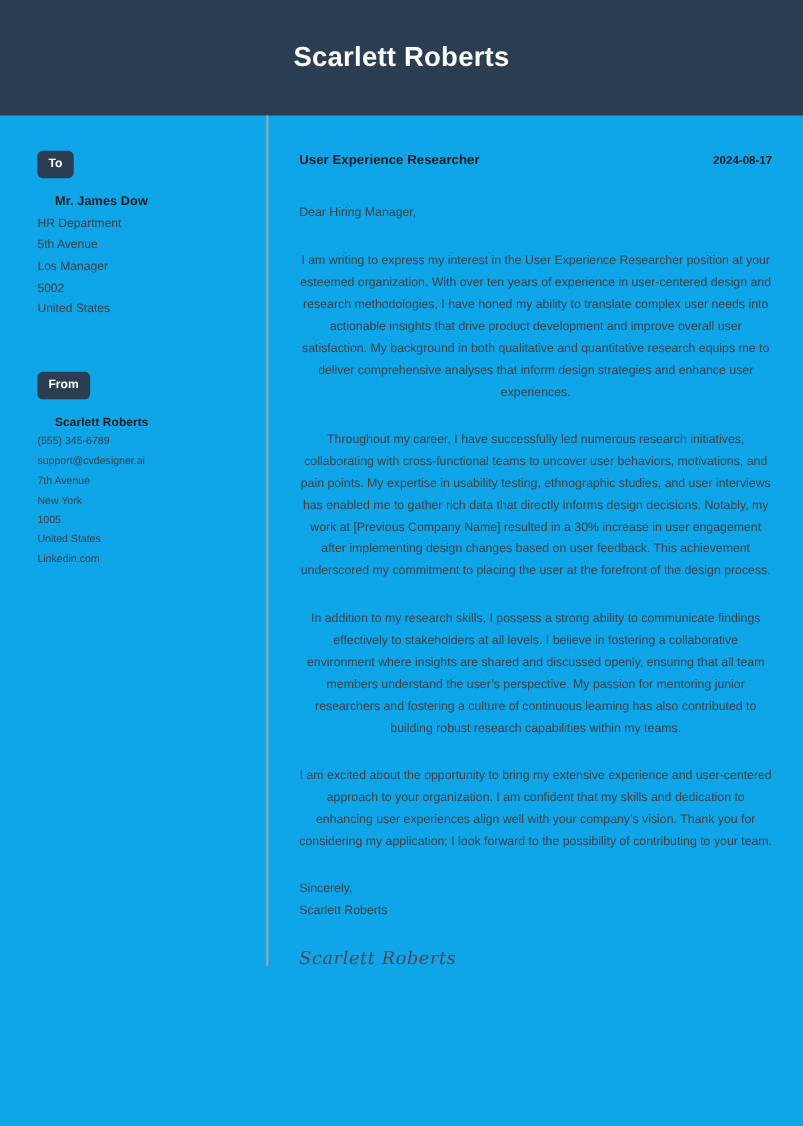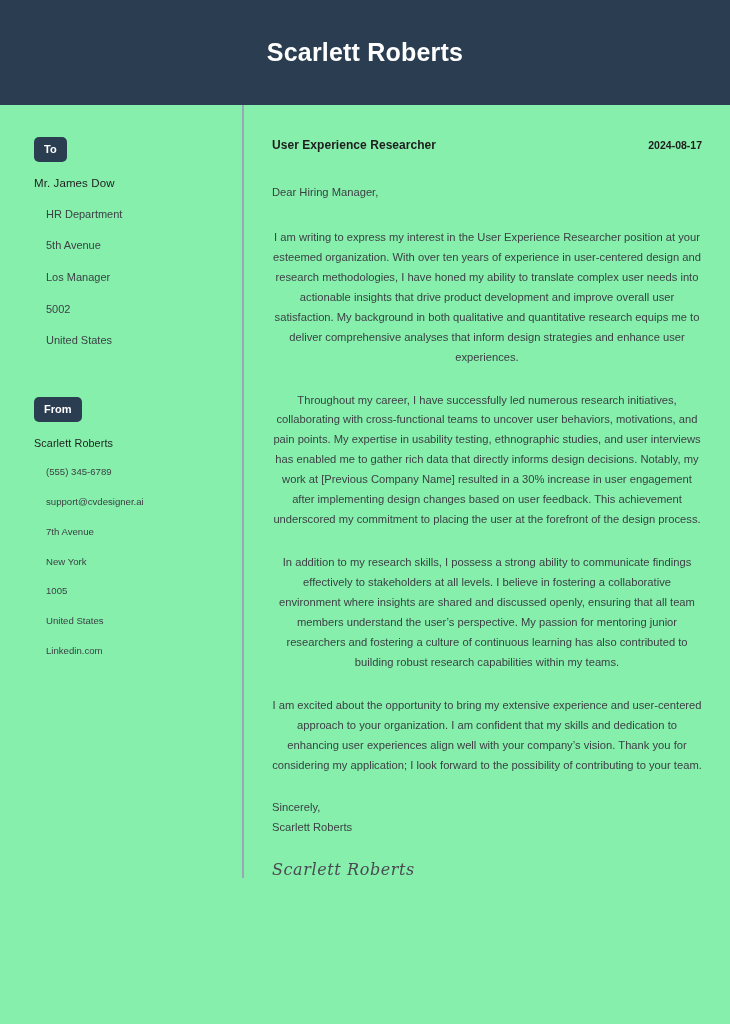--- a/index.html
+++ b/index.html
@@ -12,21 +12,21 @@
     height: 1024px;
     font-family: "Liberation Sans", sans-serif;
     -webkit-font-smoothing: antialiased;
     overflow: hidden;
   }
 
   .page {
     position: relative;
     width: 730px;
     height: 1024px;
-    background: #86efac;
+    background: #0ea5e9;
     box-sizing: border-box;
   }
 
   
   .letter-header {
     height: 105px;
     background: #2a3d51;
     display: flex;
     align-items: center;
     justify-content: center;
@@ -74,31 +74,31 @@
     font-size: 11px;
     font-weight: bold;
     line-height: 1;
     padding: 7px 10px 7px 10px;
     border-radius: 5px;
     margin-bottom: 13px;
   }
 
   .addr-name {
     font-size: 11.5px;
-    font-weight: normal;
+    font-weight: bold;
     color: #1d1d1d;
     line-height: 1.55;
-    margin: 0 0 1px 0;
+    margin: 0 0 1px 16px;
     letter-spacing: 0.1px;
   }
   .addr-line {
     font-size: 11px;
     color: #3c4144;
     line-height: 1.78;
-    margin: 12px;
+    margin: 0;
   }
 
   .from-block .addr-name {
     font-size: 10.8px;
     line-height: 1.55;
   }
   .from-block .addr-line {
     font-size: 9.6px;
     line-height: 1.85;
   }

